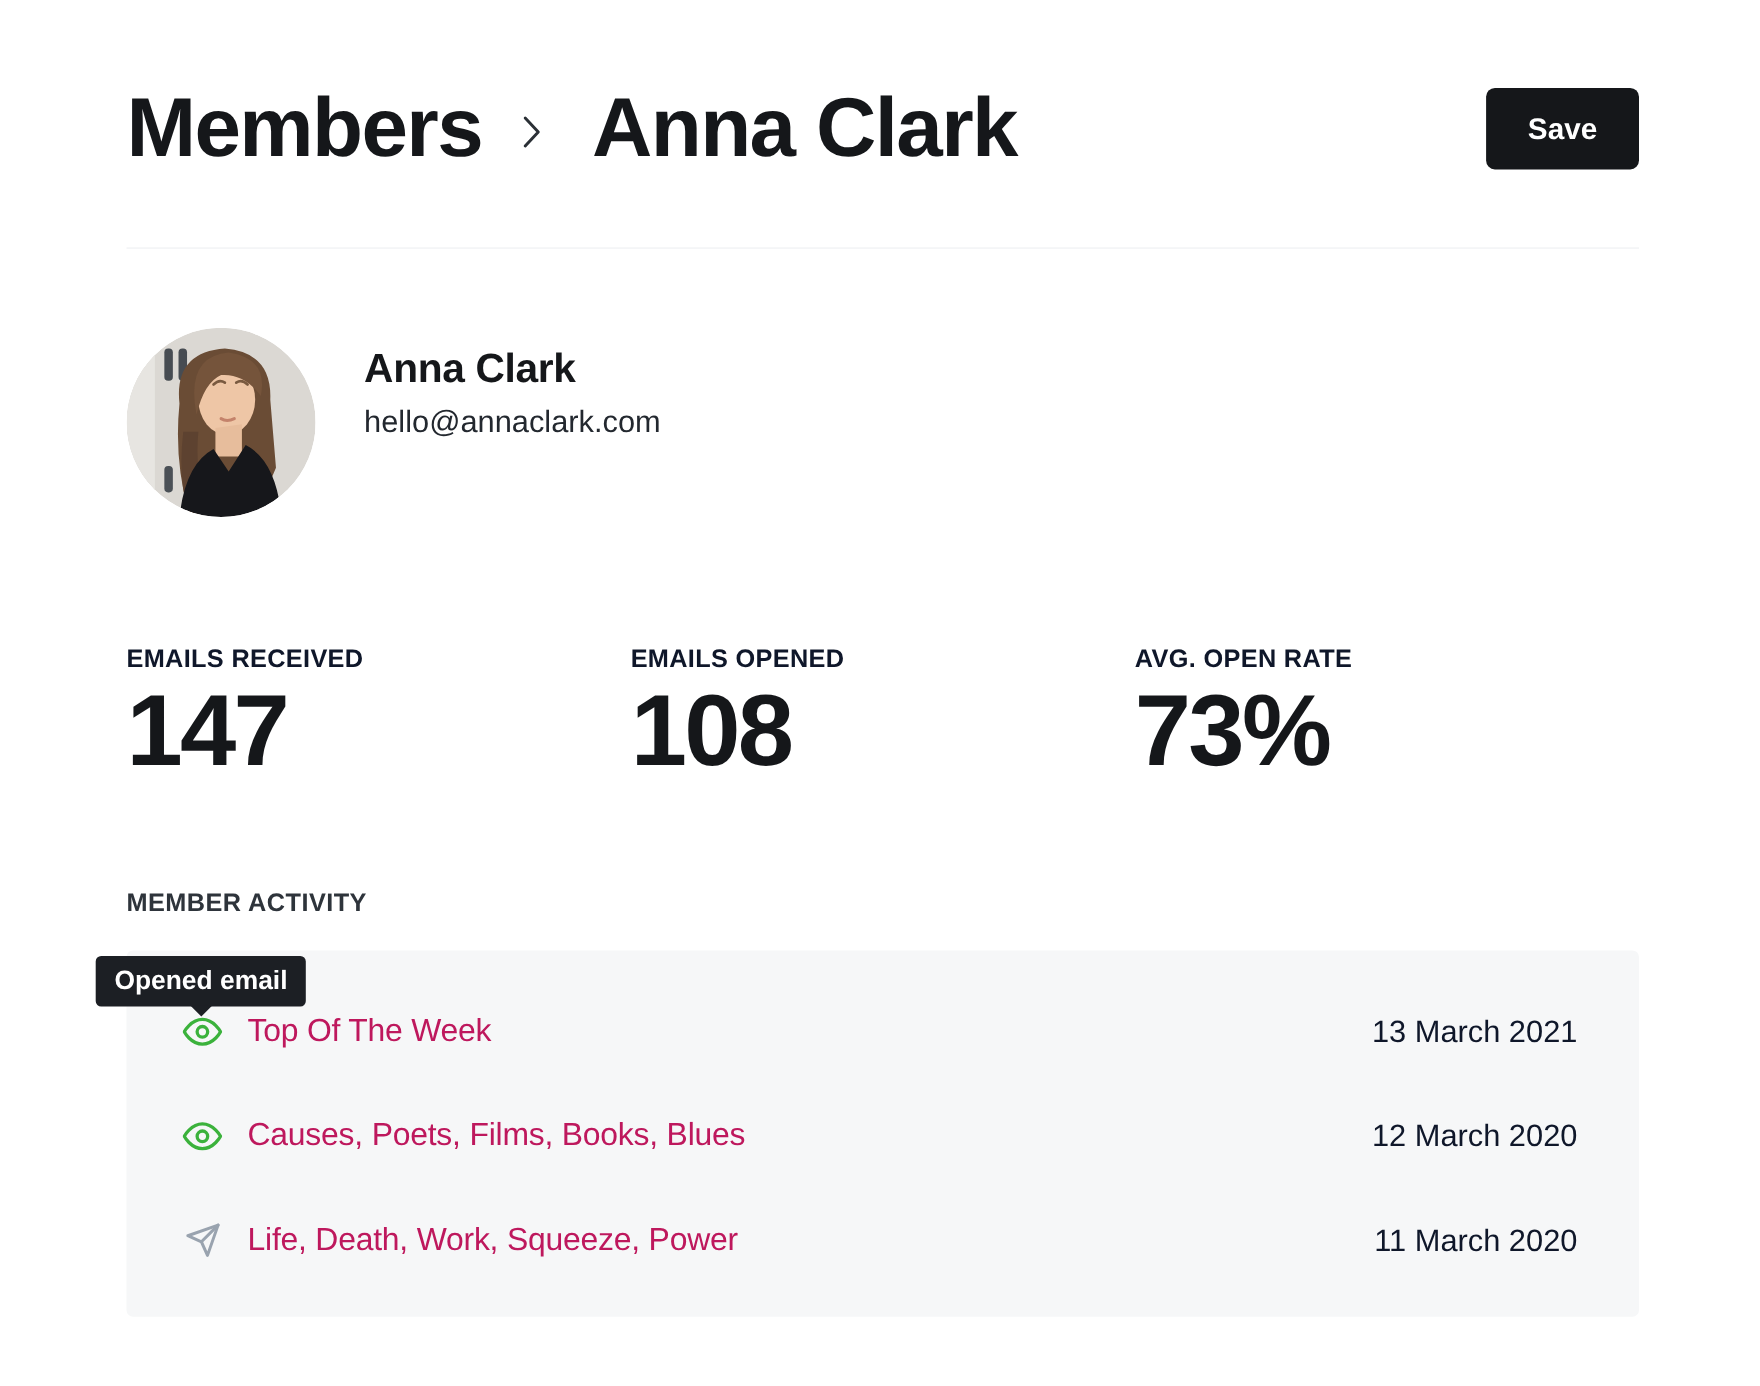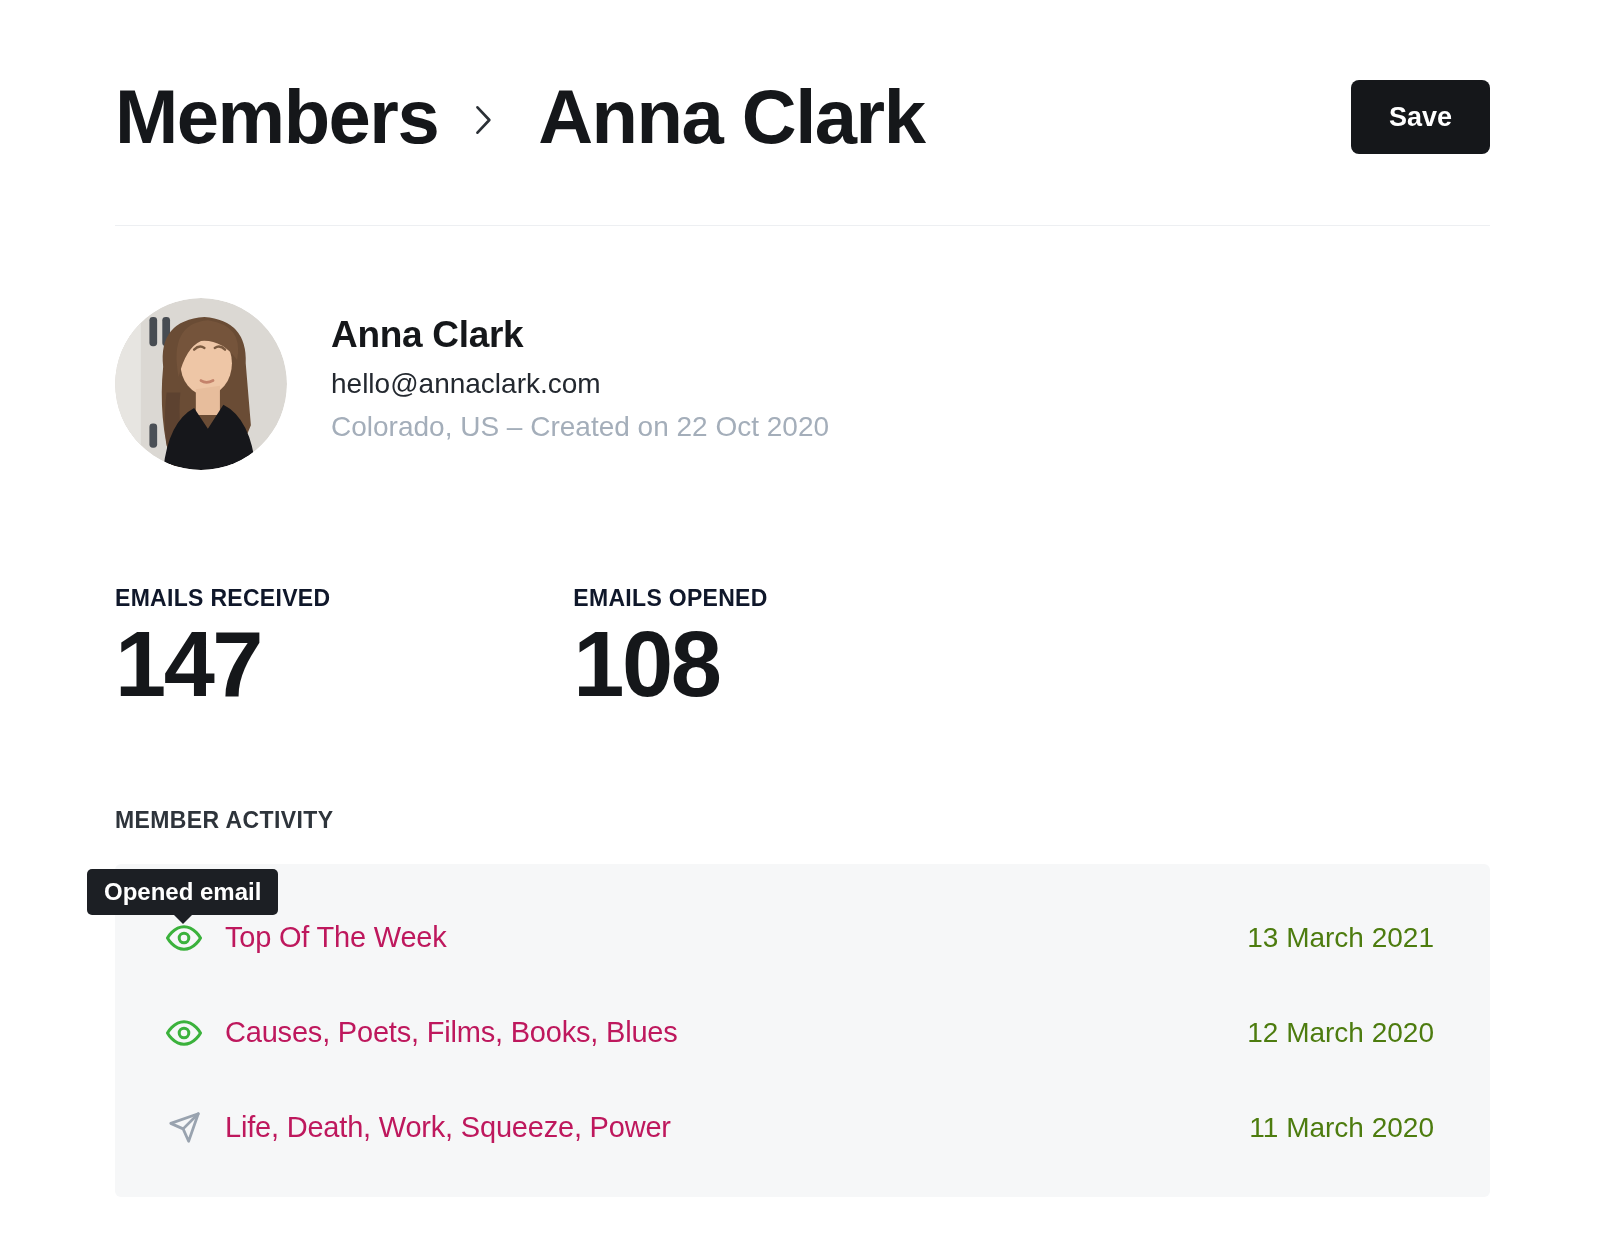--- a/index.html
+++ b/index.html
@@ -38,21 +38,21 @@
 
   
   .activity-heading { margin-top:92px; font-size:23px; font-weight:600; letter-spacing:0.4px; line-height:28px; color:#2e343b; }
   .activity-panel { position:relative; margin-top:30px; background:#f6f7f8; border-radius:6px; padding:26px 56px 22px 50px; }
   .activity-row { height:95px; display:flex; align-items:center; gap:22px; }
   .row-icon { width:38px; height:38px; display:flex; align-items:center; justify-content:center; flex:0 0 auto; }
   .row-icon svg { width:36px; height:36px; fill:none; stroke-width:2; stroke-linecap:round; stroke-linejoin:round; }
   .icon-eye svg { stroke:#3bb23c; }
   .icon-send svg { stroke:#99a3af; width:33px; height:33px; }
   .row-title { flex:1; font-size:29px; font-weight:500; color:#be185d; letter-spacing:-0.2px; }
-  .row-date { font-size:28px; color:#4d7c0f; }
+  .row-date { font-size:28px; color:#0f172a; }
 
   
   .tooltip { position:absolute; top:5px; left:-28px; background:#1c1f24; color:#ffffff;
     font-size:24px; font-weight:700; line-height:26px; padding:10px 17px; border-radius:5px; white-space:nowrap; z-index:5; }
   .tooltip::after { content:""; position:absolute; bottom:-19px; left:86px;
     border:10px solid transparent; border-top-color:#1c1f24; }
 </style>
 </head>
 <body>
 
@@ -94,34 +94,35 @@
           <path d="M50 48 Q53 50 57 48" stroke="#c4836b" stroke-width="1.6" fill="none" stroke-linecap="round"></path>
           <path d="M37 46 Q31 15 54 13 Q75 16 71 36 Q62 24 50 25 Q41 29 37 46" fill="#75543b"></path>
           <path d="M47 53 L61 51 L61 68 L47 68 Z" fill="#e7bd9c"></path>
           <path d="M28 100 Q31 72 46 64 L54 76 L63 62 Q79 70 82 100 Z" fill="#16171b"></path>
         </g>
       </svg>
     </div>
     <div class="profile-info">
       <div class="profile-name">Anna Clark</div>
       <div class="profile-email">hello@annaclark.com</div>
-      <div class="profile-meta">Colorado, US – Created on 22 Oct 2020</div>
     </div>
   </div>
 
   <div class="stats">
     <div class="stat">
       <div class="stat-label">EMAILS RECEIVED</div>
       <div class="stat-value">147</div>
     </div>
     <div class="stat">
       <div class="stat-label">EMAILS OPENED</div>
       <div class="stat-value">108</div>
     </div>
     <div class="stat">
+      <div class="stat-label">AVG. OPEN RATE</div>
+      <div class="stat-value">73%</div>
     </div>
   </div>
 
   <div class="activity-heading">MEMBER ACTIVITY</div>
 
   <div class="activity-panel">
     <div class="tooltip">Opened email</div>
 
     <div class="activity-row">
       <span class="row-icon icon-eye">

